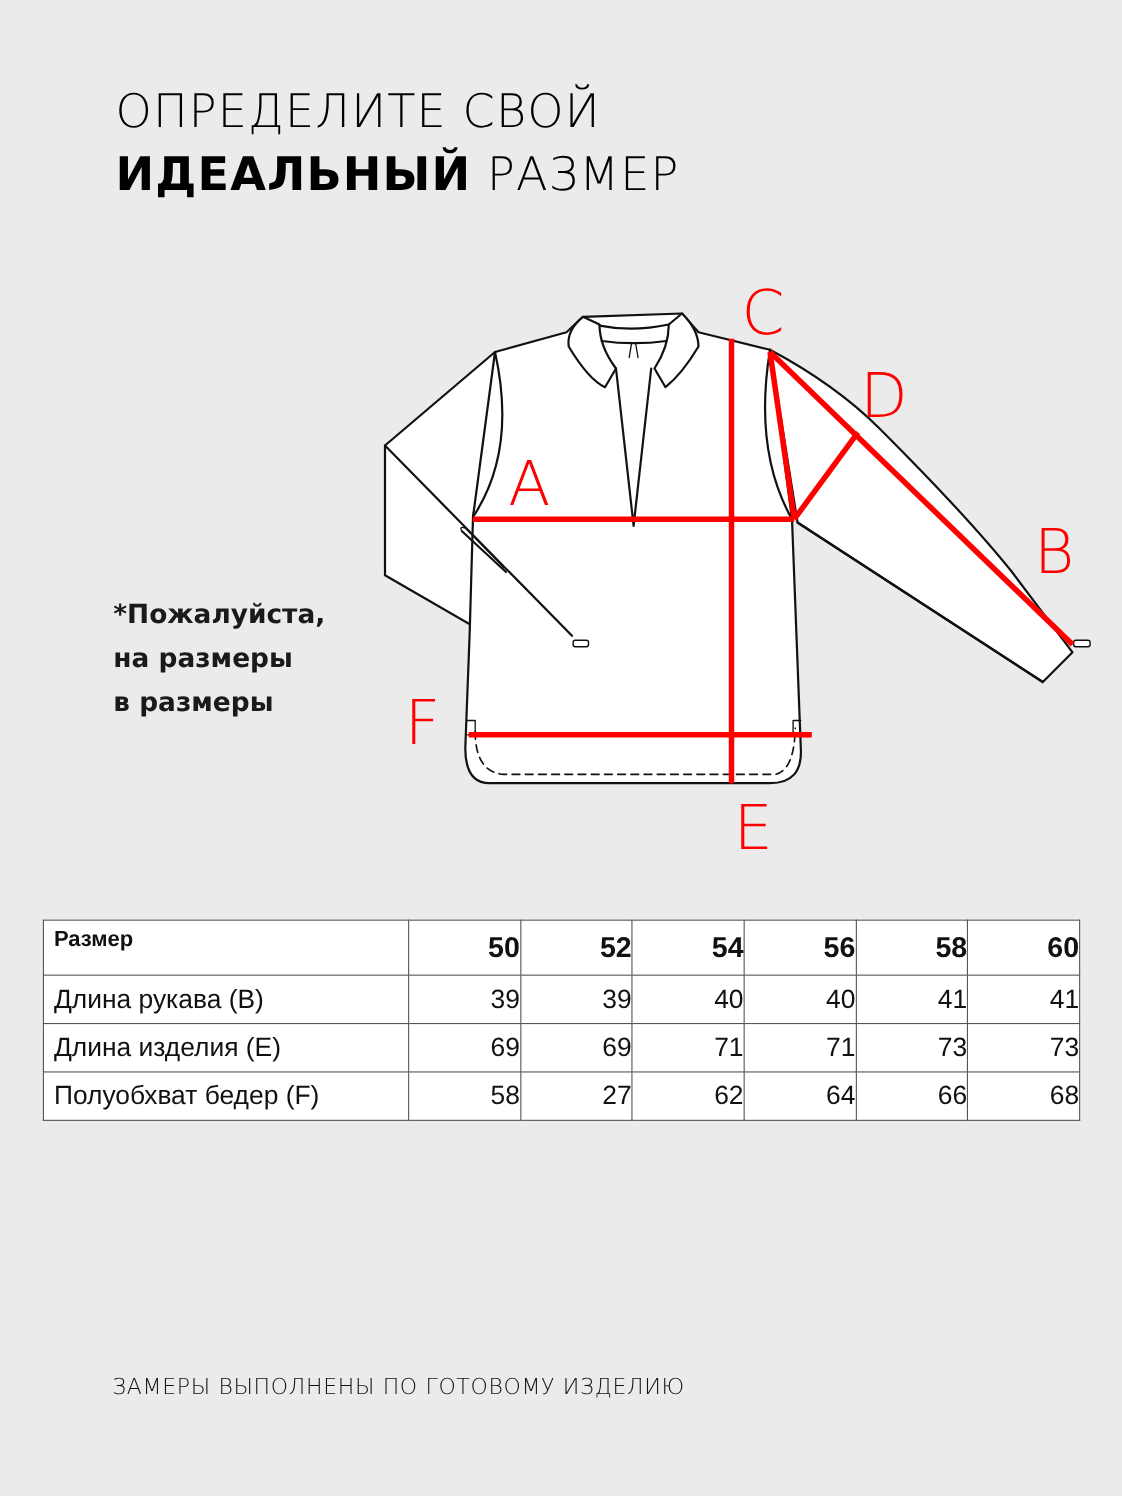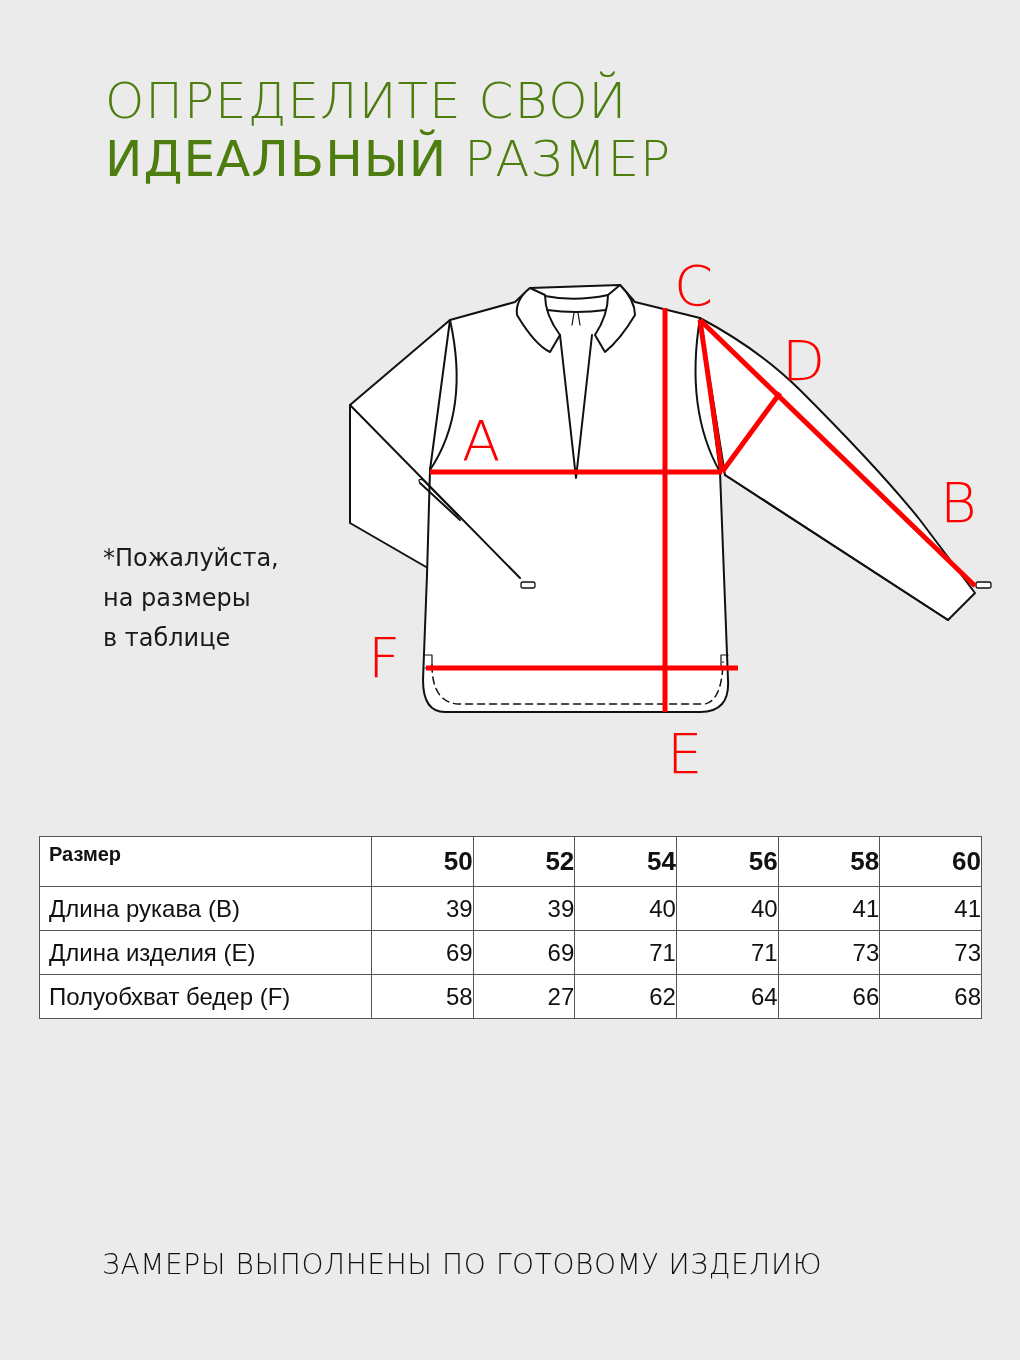--- a/index.html
+++ b/index.html
@@ -3,66 +3,66 @@
 <meta charset="utf-8">
 <style>
   html, body { margin: 0; padding: 0; }
   body {
     width: 1020px; height: 1360px; background: #ebebeb;
     position: relative; overflow: hidden;
     font-family: "DejaVu Sans", sans-serif; color: #111;
   }
   .title {
     position: absolute; left: 105px; top: 72px;
-    font-size: 50px; line-height: 58px; letter-spacing: 1px;
-    font-weight: 300; color: #4d7c0f;
+    font-size: 42px; line-height: 58px; letter-spacing: 1px;
+    font-weight: 300; color: #000000;
   }
   .title .line { display: block; white-space: nowrap; }
-  .title b { font-weight: 400; }
+  .title b { font-weight: 700; }
   .note {
     position: absolute; left: 103px; top: 538px;
     width: 212px; overflow: hidden; white-space: nowrap;
     font-size: 24px; line-height: 40px; color: #1a1a1a;
   }
-  .note span { display: block; }
+  .note span { display: block; font-weight: bold; }
   .diagram { position: absolute; left: 0; top: 0; width: 1020px; height: 800px; pointer-events: none; }
   .diagram svg { position: absolute; left: 0; top: 0; }
   .lbl {
     position: absolute; color: #ff0000; font-size: 56px; line-height: 56px;
     font-family: "DejaVu Sans", sans-serif; font-weight: 300;
   }
   table.sizes {
     position: absolute; left: 39px; top: 836px; width: 943px;
     border-collapse: collapse; background: #fff;
     font-family: "Liberation Sans", sans-serif;
   }
   table.sizes td {
     border: 1px solid #555; height: 43px; padding: 0;
     font-size: 24px; color: #111; text-align: right;
   }
   table.sizes td.rowlabel { text-align: left; padding-left: 9px; width: 322px; }
   table.sizes tr.head td { font-weight: 700; font-size: 26px; }
   table.sizes tr.head td.rowlabel { font-size: 20px; vertical-align: top; padding-top: 6px; }
   .footer {
-    position: absolute; left: 102px; top: 1248px; font-size: 28px;
+    position: absolute; left: 102px; top: 1248px; font-size: 20px;
     letter-spacing: 0.6px; font-weight: 300; color: #111; white-space: nowrap;
   }
 </style>
 </head>
 <body>
 
 <div class="title">
   <span class="line">ОПРЕДЕЛИТЕ СВОЙ</span>
   <span class="line"><b>ИДЕАЛЬНЫЙ</b><span> РАЗМЕР</span></span>
 </div>
 
 <div class="note">
   <span>*Пожалуйста,</span>
   <span>на размеры</span>
-  <span>в таблице</span>
+  <span>в размеры</span>
 </div>
 
 <div class="diagram">
   <svg width="1020" height="800" viewBox="0 0 1020 800">
     <g fill="#fff" stroke="#111" stroke-width="2" stroke-linejoin="round" stroke-linecap="round">
 
       <path d="M350 405 L450 320 L460 330 L430 470 L520 578 L497 608 L350 523 Z"></path>
 
       <path d="M450 320 L515 302 L530 288 L620 285 L635 302 L700 318 L720 472 L728 680 Q730 712 700 712 L445 712 Q423 712 423 680 L427 575 L430 470 Z"></path>
 

